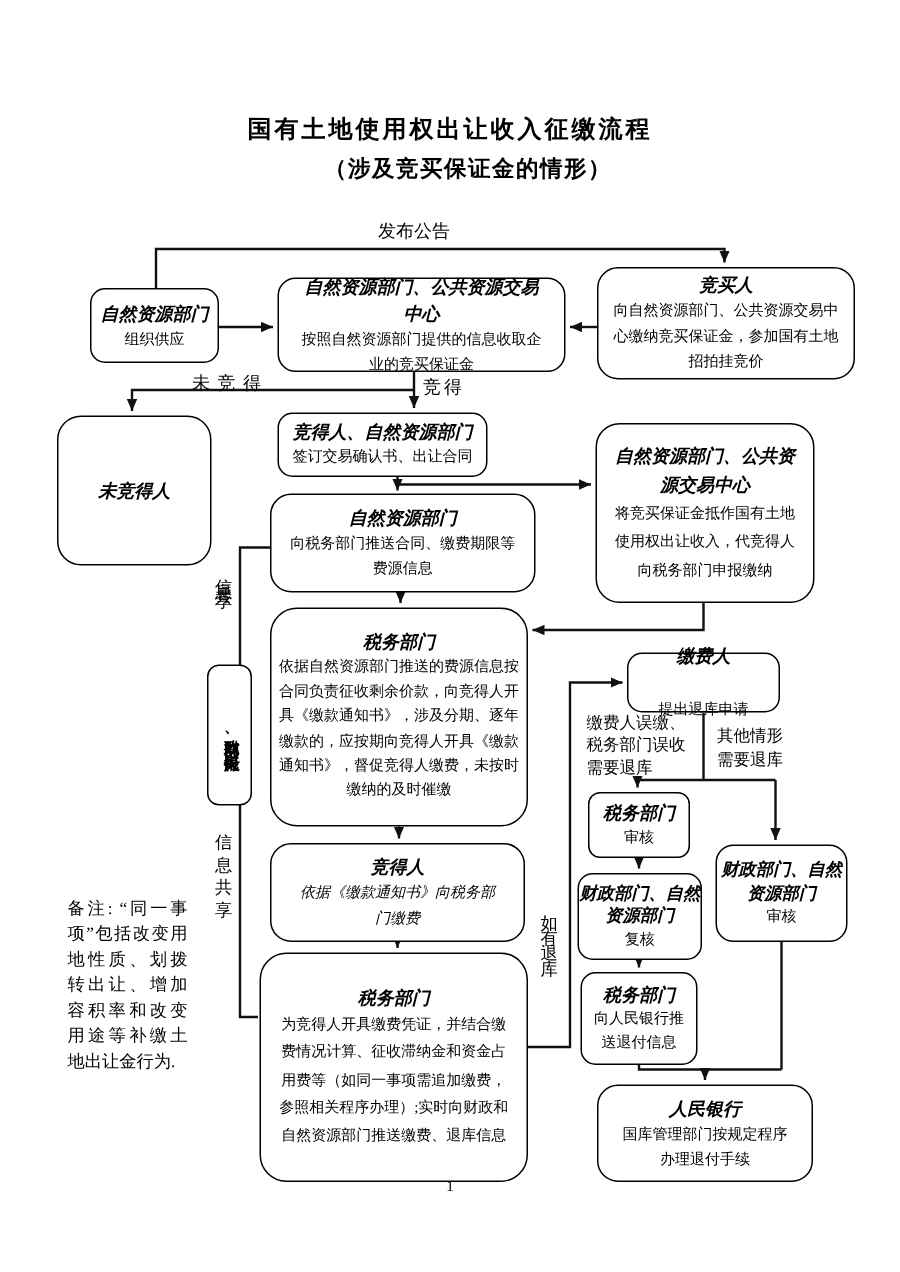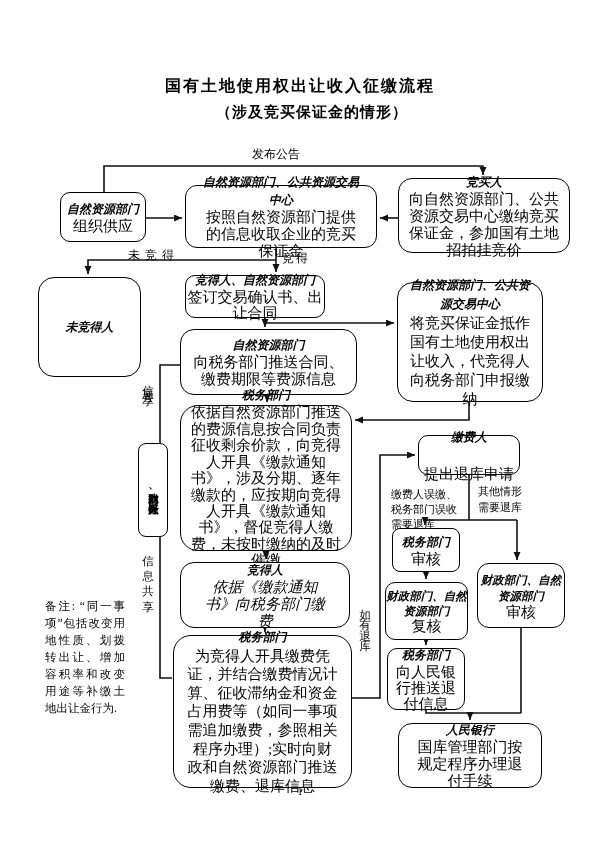--- a/index.html
+++ b/index.html
@@ -7,21 +7,21 @@
     position:relative;width:600px;height:848px;background:#ffffff;margin:0 auto;
     font-family:"Liberation Serif","DejaVu Serif",serif;color:#000000;overflow:hidden;
   }
   #connectors{position:absolute;left:0;top:0;width:600px;height:848px;}
   .box{
     position:absolute;background:#fff;border:1.6px solid #000;box-sizing:border-box;
     display:flex;flex-direction:column;align-items:center;justify-content:center;
     text-align:center;
   }
   .bt{font-weight:bold;font-size:12px;line-height:18px;font-style:italic;}
-  .bb{font-size:15px;line-height:17px;}
+  .bb{font-size:10px;line-height:17px;}
   .doc-title{position:absolute;left:0;top:76px;width:600px;text-align:center;
     font-size:16px;font-weight:bold;letter-spacing:2px;}
   .doc-subtitle{position:absolute;left:0;top:103px;width:600px;text-align:center;
     font-size:15px;font-weight:bold;letter-spacing:1px;padding-left:12px;}
   .hlabel{position:absolute;font-size:12px;}
   .vlabel{position:absolute;writing-mode:vertical-rl;text-orientation:upright;font-size:11.5px;}
   .note{position:absolute;left:45px;top:598px;width:80px;font-size:11.5px;line-height:17px;text-align:justify;}
   .pagenum{position:absolute;left:0;top:786px;width:600px;text-align:center;font-size:10px;}
   .vbox-text{writing-mode:vertical-rl;text-orientation:upright;font-weight:bold;font-size:10.5px;line-height:26px;letter-spacing:0px;}
 </style>
@@ -78,21 +78,21 @@
   </svg>
 
   <div class="doc-title">国有土地使用权出让收入征缴流程</div>
   <div class="doc-subtitle">（涉及竞买保证金的情形）</div>
 
   <div class="hlabel" style="left:226px;top:146px;width:100px;text-align:center;">发布公告</div>
   <div class="hlabel" style="left:128px;top:247px;letter-spacing:5px;">未竞得</div>
   <div class="hlabel" style="left:282px;top:250px;letter-spacing:2px;">竞得</div>
   <div class="vlabel" style="left:140px;top:376px;letter-spacing:3px;">信息共享</div>
   <div class="vlabel" style="left:140px;top:546px;letter-spacing:15px;">信息共享</div>
-  <div class="hlabel" style="left:391px;top:475px;width:70px;font-size:11px;line-height:15px;text-align:left;margin-top:12px;">缴费人误缴、税务部门误收需要退库</div>
+  <div class="hlabel" style="left:391px;top:475px;width:70px;font-size:11px;line-height:15px;text-align:left;">缴费人误缴、税务部门误收需要退库</div>
   <div class="hlabel" style="left:478px;top:483px;width:48px;font-size:11px;line-height:16px;text-align:left;">其他情形需要退库</div>
   <div class="vlabel" style="left:357px;top:600px;letter-spacing:10px;">如有退库</div>
 
   <div class="box" style="left:60px;top:192px;width:86px;height:50px;border-radius:10px;">
     <div class="bt">自然资源部门</div>
     <div class="bb">组织供应</div>
   </div>
 
   <div class="box" style="left:185px;top:185px;width:192px;height:63px;border-radius:12px;padding:0 13px;">
     <div class="bt">自然资源部门、公共资源交易中心</div>

